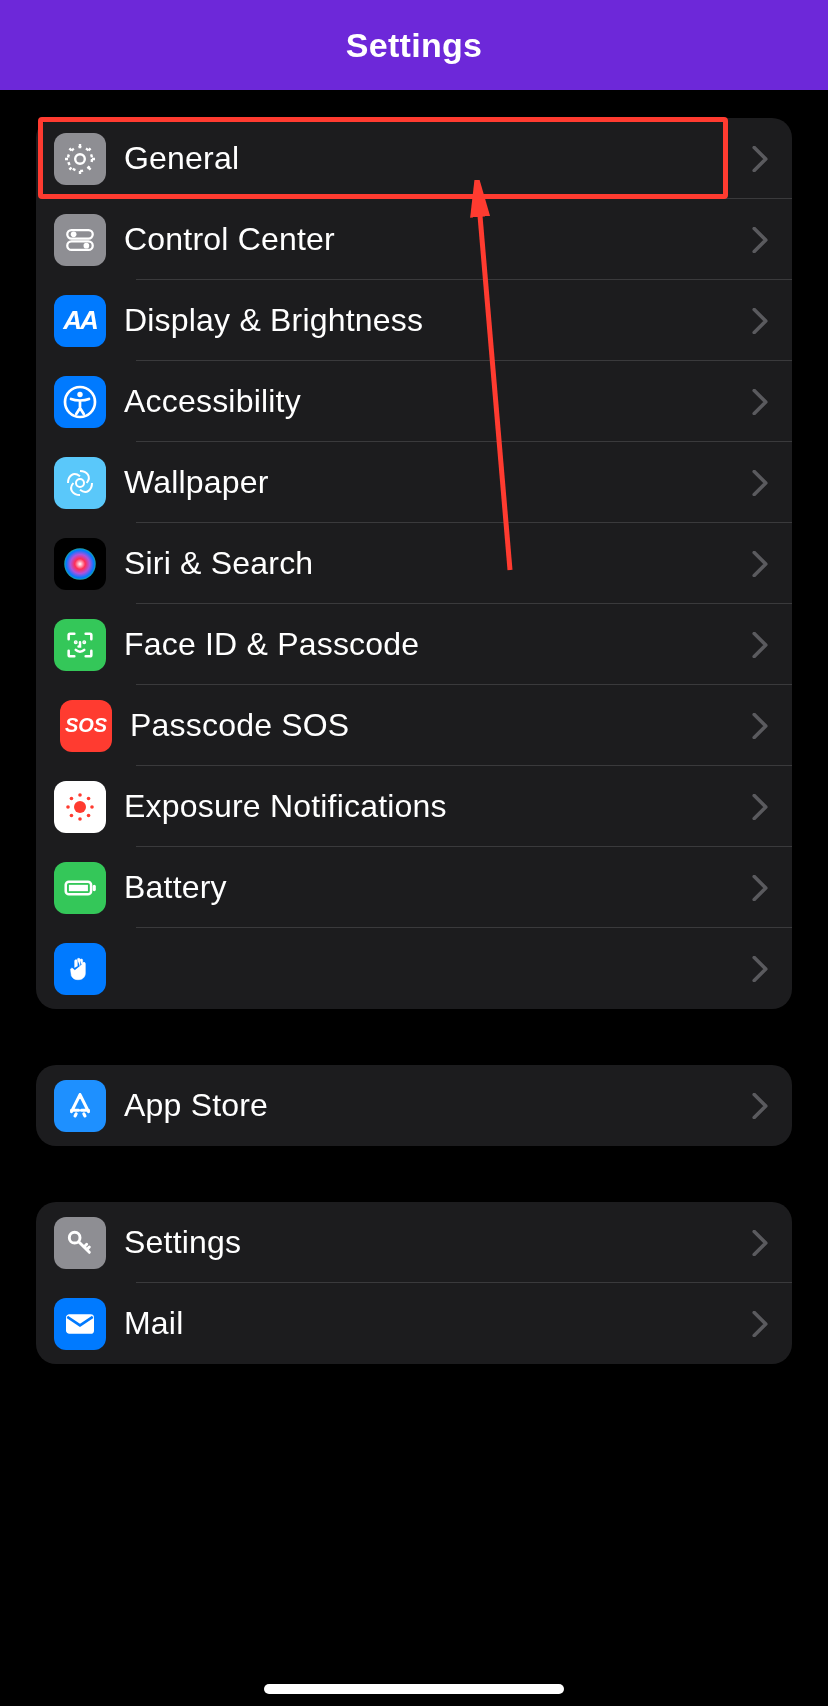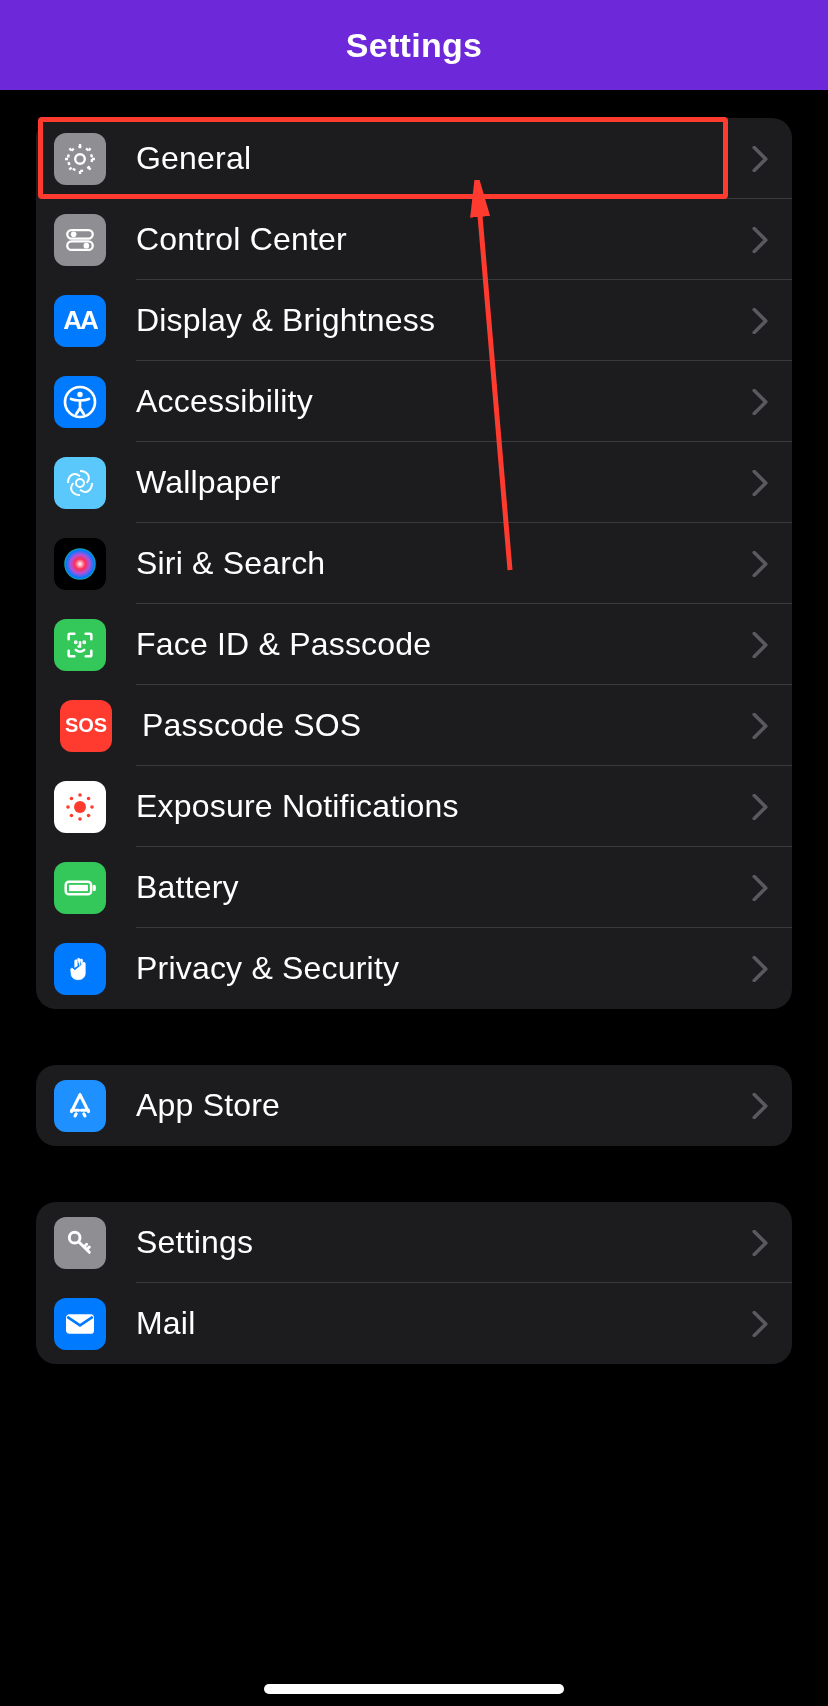--- a/index.html
+++ b/index.html
@@ -3,38 +3,38 @@
 <meta charset="utf-8">
 <style>
   html,body{margin:0;padding:0;background:#000;font-family:-apple-system,BlinkMacSystemFont,"Helvetica Neue",Arial,sans-serif;-webkit-font-smoothing:antialiased;}
   .screen{width:828px;height:1706px;background:#000;position:relative;overflow:hidden;}
   .header{height:90px;display:flex;align-items:center;justify-content:center;background:#6d28d9;}
   .header-title{color:#fff;font-size:34px;font-weight:600;letter-spacing:.3px;}
   .content{padding:28px 36px 0 36px;}
   .group{background:#1c1c1e;border-radius:20px;overflow:hidden;margin-bottom:56px;}
   .row{display:flex;align-items:center;height:81px;position:relative;cursor:pointer;}
   .icon-wrap{width:52px;height:52px;border-radius:12px;margin-left:18px;display:flex;align-items:center;justify-content:center;flex-shrink:0;}
-  .label{color:#fff;font-size:32px;font-weight:400;margin-left:30px;letter-spacing:.2px;}
+  .label{color:#fff;font-size:32px;font-weight:400;margin-left:18px;letter-spacing:.2px;}
   .chev{margin-left:auto;margin-right:24px;color:#5a5a5e;display:flex;align-items:center;}
   .chev svg{width:16px;height:26px;display:block;}
   .sep{position:absolute;left:100px;right:0;bottom:0;height:1px;background:#3a3a3c;}
   .row:last-child .sep{display:none;}
   
   .highlight{position:absolute;border:5px solid #ff3b30;border-radius:4px;pointer-events:none;z-index:10;}
   .arrow{position:absolute;pointer-events:none;z-index:10;}
   .home-indicator{position:absolute;bottom:12px;left:50%;transform:translateX(-50%);width:300px;height:10px;border-radius:6px;background:#fff;}
   
   .bg-gray{background:#8e8e93;}
   .bg-blue{background:#007aff;}
   .bg-cyan{background:#5ac8fa;}
   .bg-green{background:#34c759;}
   .bg-red{background:#ff3b30;margin-left:24px;}
   .bg-white{background:#fff;}
   .bg-black{background:#000;}
-  .ic{color:#fff;font-weight:700;}
+  .ic{color:#fff;font-weight:700;font-style:italic;}
 </style>
 </head>
 <body>
 
 <div class="screen">
 
   <div class="header">
     <div class="header-title">Settings</div>
   </div>
 
@@ -220,21 +220,20 @@
         </div>
         <div class="sep"></div>
       </div>
 
       <div class="row">
         <div class="icon-wrap bg-blue">
           <svg width="32" height="32" viewBox="0 0 24 24" fill="#fff">
             <path d="M8 11V6a1 1 0 012 0v4m0-5a1 1 0 012 0v5m0-4.5a1 1 0 012 0V11m0-3a1 1 0 012 0v7c0 3-2 5-5 5h-1c-2 0-3.5-1-4.5-3L5 13c-.5-1 .5-2 1.5-1.5L8 13" stroke="#fff" stroke-width=".4"></path>
           </svg>
         </div>
-        <div class="label">Privacy &amp; Security</div>
         <div class="chev">
           <svg viewBox="0 0 10 18">
               <path d="M1 1l8 8-8 8" stroke="currentColor" stroke-width="2.5" fill="none" stroke-linecap="round" stroke-linejoin="round"></path>
             </svg>
         </div>
 
       </div>
 
     </div>
 

